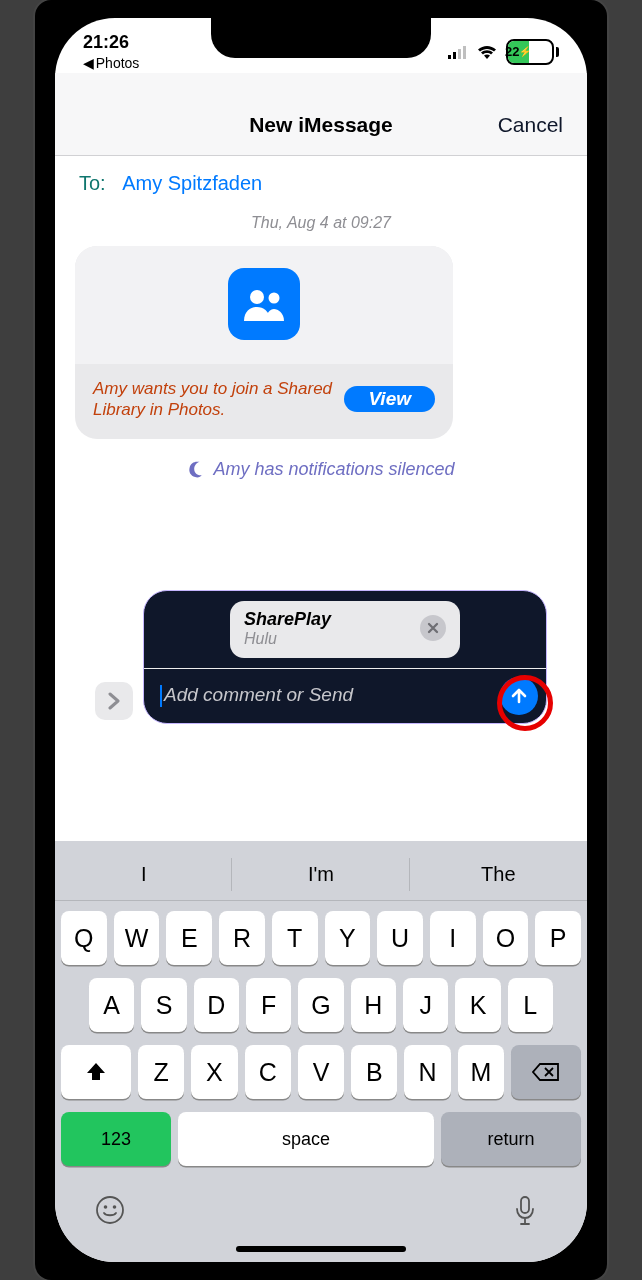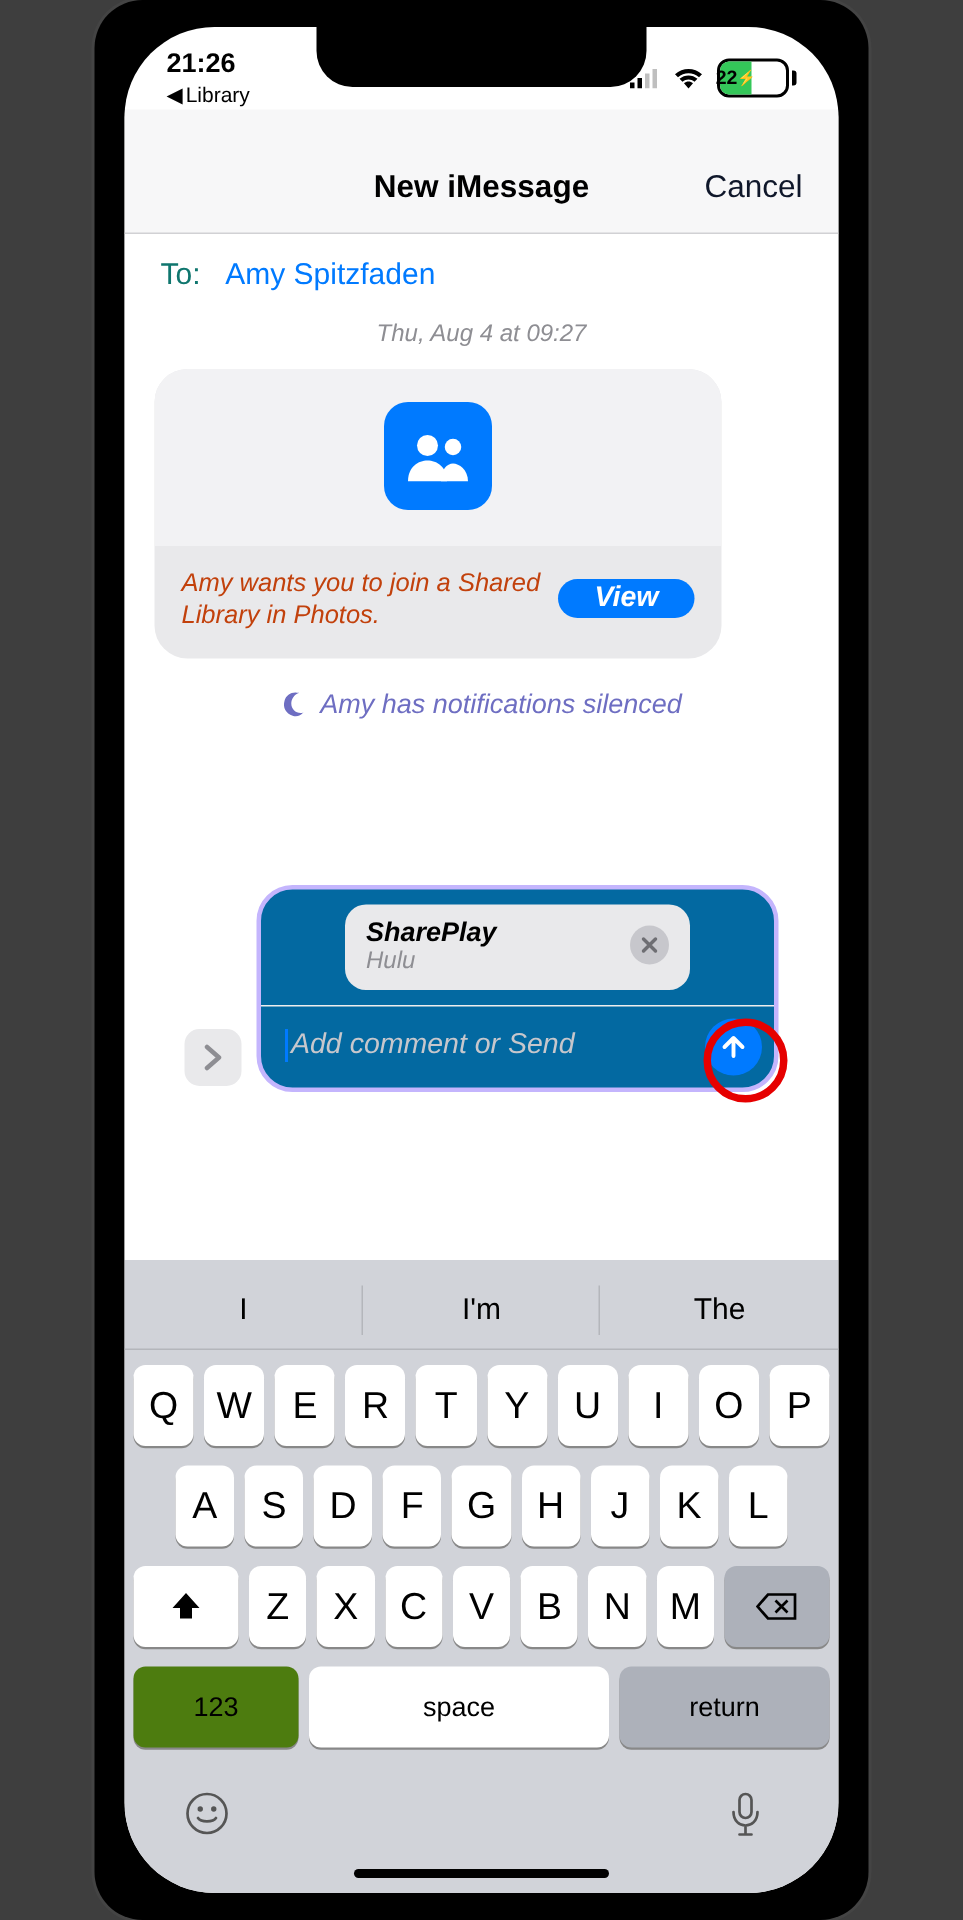--- a/index.html
+++ b/index.html
@@ -1,17 +1,17 @@
 <!DOCTYPE html>
 <html><head>
 <meta charset="utf-8">
 <style>
   * { box-sizing: border-box; margin: 0; padding: 0; font-family: -apple-system, "Helvetica Neue", Arial, sans-serif; }
   body { background: #3e3e3e; display: flex; justify-content: center; }
-  .device-frame { width: 516px; height: 1280px; background: #000; border-radius: 32px; padding: 18px 20px; position: relative; box-shadow: 0 0 0 2px #444; }
+  .device-frame { width: 572px; height: 1280px; background: #000; border-radius: 16px; padding: 18px 20px; position: relative; box-shadow: 0 0 0 2px #444; }
   .screen { width: 100%; height: 100%; background: #fff; border-radius: 60px; overflow: hidden; position: relative; display: flex; flex-direction: column; }
   .notch { position: absolute; top: 0; left: 50%; transform: translateX(-50%); width: 220px; height: 40px; background: #000; border-bottom-left-radius: 24px; border-bottom-right-radius: 24px; z-index: 50; }
 
   
   .status-bar { display: flex; justify-content: space-between; align-items: center; padding: 14px 28px 2px 28px; font-size: 18px; font-weight: 600; }
   .status-left { display: flex; flex-direction: column; }
   .status-back { font-size: 14px; font-weight: 400; display: flex; align-items: center; gap: 2px; margin-top:2px; }
   .status-back .chev { font-size: 14px; }
   .status-right { display: flex; align-items: center; gap: 8px; }
   .wifi-icon svg, .cell-icon svg { display: block; }
@@ -41,21 +41,21 @@
   .card-title { font-size: 19px; font-weight: 600; color: #000; margin-bottom: 2px; }
   .card-sub { font-size: 17px; color: #c2410c; line-height: 1.25; }
   .view-btn { background: #007aff; color: #fff; font-weight: 600; font-size: 19px; border-radius: 34px; padding: 2px 24px; }
 
   .silenced { text-align: center; color: #6e6ec2; font-size: 18px; padding: 20px 0; display: flex; justify-content: center; align-items:center; gap: 8px; }
   .moon { width: 18px; height: 18px; }
 
   
   .compose-wrap { padding: 0 20px 10px; display:flex; align-items:flex-end; gap:10px; margin-top: 90px; position: relative;}
   .chev-box { width: 38px; height: 38px; background: #e9e9eb; border-radius: 10px; display:flex; align-items:center; justify-content:center; color: #8e8e93; font-weight:bold; margin-bottom:4px;}
-  .compose-bubble { flex: 1; border: 3px solid #c4b5fd; border-radius: 24px; background: #0369a1; overflow: hidden; }
+  .compose-bubble { flex: 1; border: 1px solid #c4b5fd; border-radius: 24px; background: #0f172a; overflow: hidden; }
   .attach-chip-row { display:flex; justify-content:center; padding: 10px 10px 10px; border-bottom: 1px solid #eee;}
   .attach-chip { background: #e9e9eb; border-radius: 14px; padding: 8px 14px 10px; display:flex; align-items:center; gap: 14px; min-width:230px; justify-content:space-between;}
   .chip-text { }
   .chip-title { font-size:18px; font-weight:600; }
   .chip-sub { font-size:16px; color:#8e8e93; }
   .chip-x { width:26px;height:26px;background:#c7c7cc;border-radius:50%; display:flex; align-items:center; justify-content:center; color:#6e6e73; font-weight:bold; }
   .compose-input-row { display:flex; align-items:center; padding: 8px 8px 8px 16px; }
   .compose-input { flex:1; border:none; outline:none; font-size:19px; color:#c7c7cc; }
   .cursor { display:inline-block; width:2px; height:22px; background:#007aff; vertical-align:middle; margin-right:2px;}
   .send-btn { width:38px; height:38px; background:#007aff; border-radius:50%; display:flex; align-items:center; justify-content:center; }
@@ -66,39 +66,39 @@
   .suggest-row { display:flex; border-bottom:1px solid #b4b6bb; }
   .suggest { flex:1; text-align:center; padding: 14px 0; font-size:20px; color:#000; position:relative; }
   .suggest:not(:last-child)::after { content:""; position:absolute; right:0; top:18%; height:64%; width:1px; background:#b4b6bb;}
   .key-rows { padding: 10px 6px 8px; }
   .krow { display:flex; justify-content:center; gap:7px; margin-bottom:13px; }
   .key { background:#fff; border-radius:8px; box-shadow: 0 1.5px 0 #888; height:54px; display:flex; align-items:center; justify-content:center; font-size:25px; flex:1; }
   .krow.r2 { padding: 0 28px; }
   .key.special { background:#adb1ba; flex: 0 0 70px; }
   .key.shift { flex: 0 0 70px; background:#fff;}
   .key.space-key { flex:1; font-size:18px; }
-  .key.num { flex: 0 0 110px; font-size:18px; background:#4d7c0f;}
+  .key.num { flex: 0 0 110px; font-size:18px; background:#22c55e;}
   .key.return { flex: 0 0 140px; font-size:18px; background:#adb1ba;}
   .kb-bottom { display:flex; justify-content:space-between; padding: 8px 50px 8px 40px; }
   .home-indicator { width: 170px; height:6px; background:#000; border-radius:4px; margin: 6px auto 10px; }
 </style>
 </head>
 <body>
 
 <div class="device-frame">
 
   <div class="screen">
     <div class="notch"></div>
 
     <div class="status-bar">
       <div class="status-left">
         <span>21:26</span>
         <span class="status-back">
           <span class="chev">◀</span>
-          <span>Library</span>
+          <span>Photos</span>
         </span>
       </div>
       <div class="status-right">
         <span class="cell-icon">
           <svg width="20" height="14" viewBox="0 0 20 14">
               <rect x="0" y="10" width="3" height="4" fill="#000"></rect>
               <rect x="5" y="7" width="3" height="7" fill="#000"></rect>
               <rect x="10" y="4" width="3" height="10" fill="#000" opacity="0.25"></rect>
               <rect x="15" y="1" width="3" height="13" fill="#000" opacity="0.25"></rect>
             </svg>

